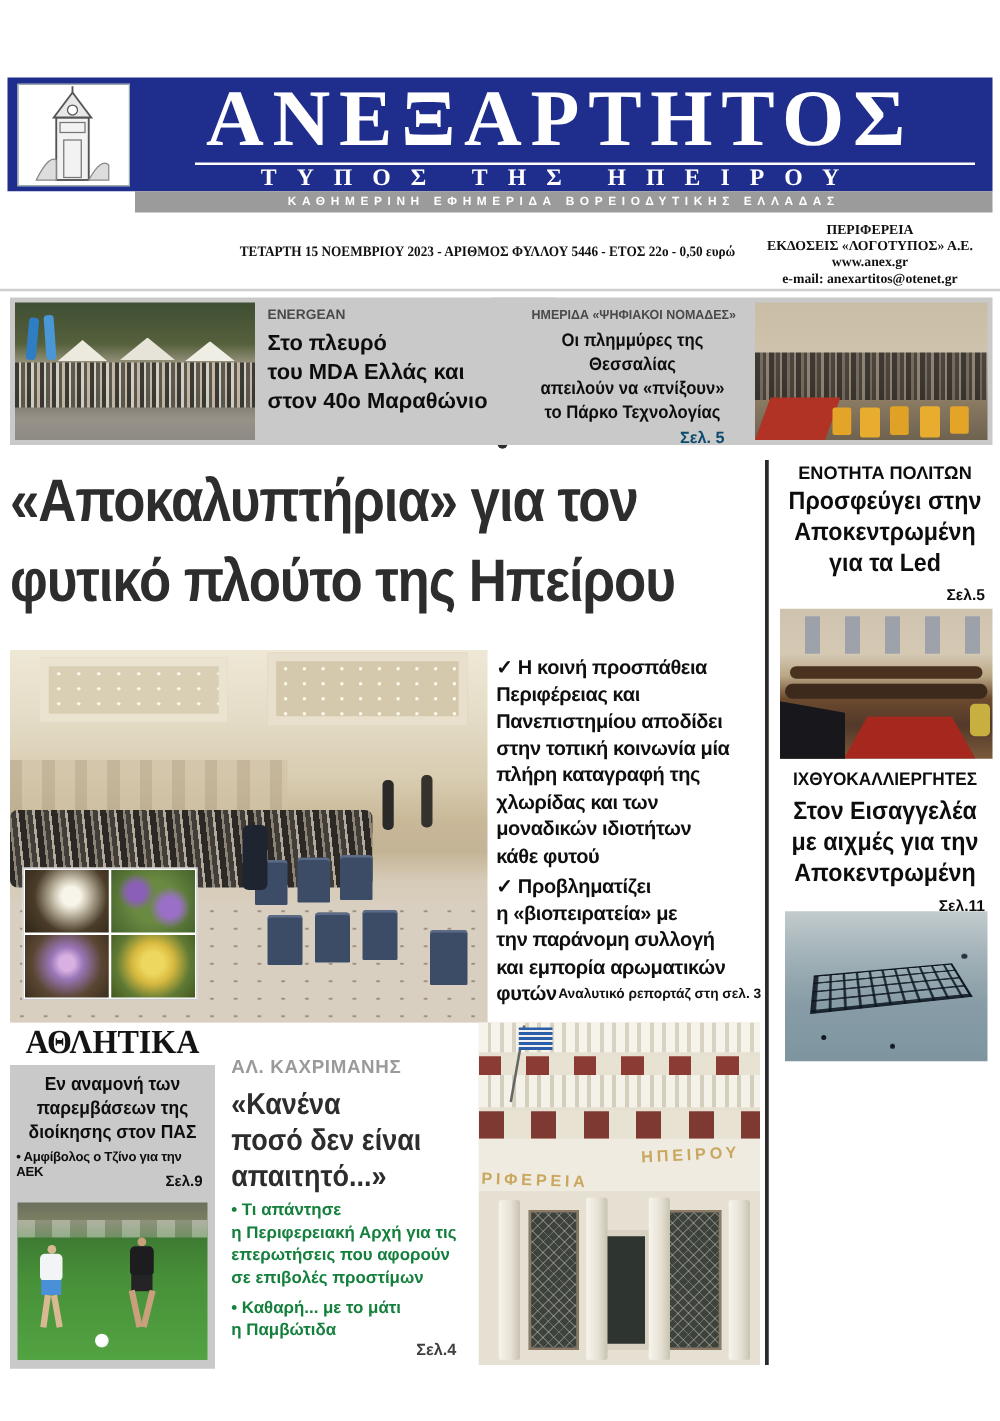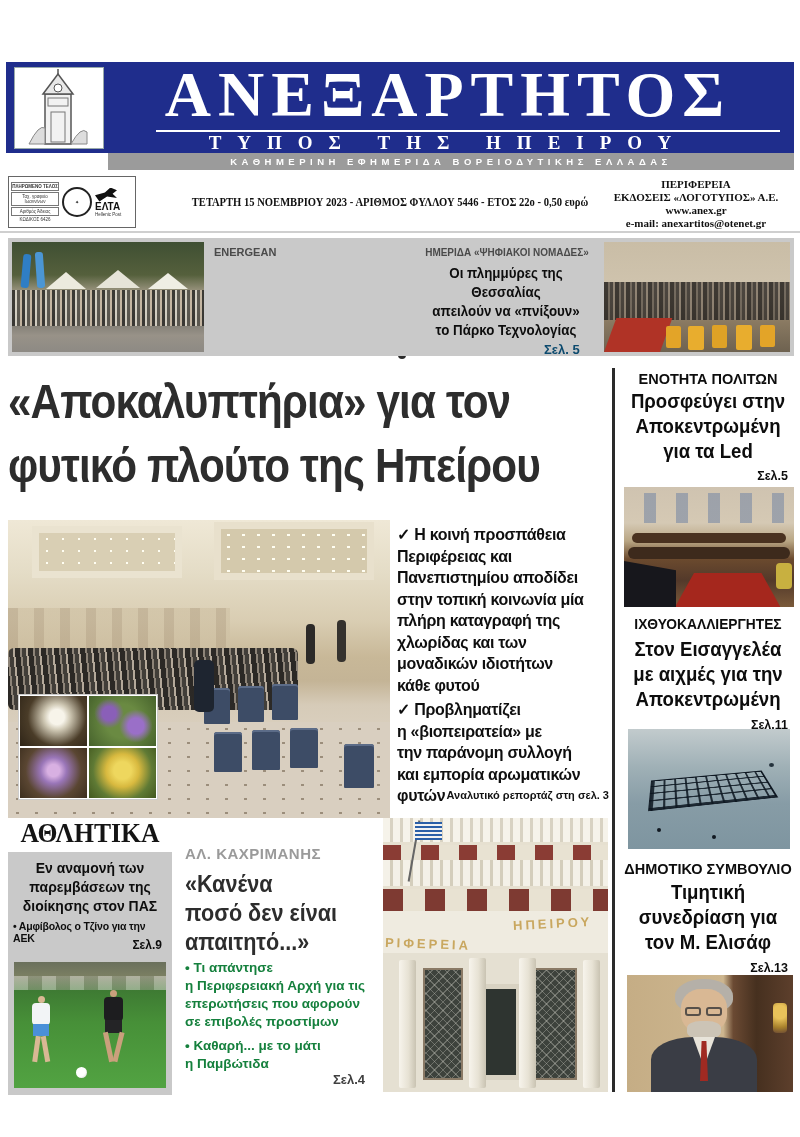--- a/index.html
+++ b/index.html
@@ -108,35 +108,20 @@
         <path d="M14 76 Q24 56 30 60 L30 76 Z" fill="#ddd" stroke="#888" stroke-width="1"></path>
         <path d="M56 76 Q66 58 72 64 L72 76 Z" fill="#ddd" stroke="#888" stroke-width="1"></path>
       </svg>
     </div>
     <div class="abs mast-title ser">ΑΝΕΞΑΡΤΗΤΟΣ</div>
     <div class="abs mast-rule"></div>
     <div class="abs mast-sub ser">ΤΥΠΟΣ ΤΗΣ ΗΠΕΙΡΟΥ</div>
   </div>
   <div class="abs tagline">ΚΑΘΗΜΕΡΙΝΗ ΕΦΗΜΕΡΙΔΑ ΒΟΡΕΙΟΔΥΤΙΚΗΣ ΕΛΛΑΔΑΣ</div>
 
-  <div class="abs postalbox">
-    <div class="pcells">
-      <div class="pcell b">ΠΛΗΡΩΜΕΝΟ ΤΕΛΟΣ</div>
-      <div class="pcell pre">Ταχ. γραφείο
-Ιωαννίνων</div>
-      <div class="pcell">Αριθμός Άδειας</div>
-      <div class="pcode">ΚΩΔΙΚΟΣ 6426</div>
-    </div>
-    <div class="eltacirc">✦</div>
-    <div>
-      <div class="bird"></div>
-      <div class="eltatxt">ΕΛΤΑ</div>
-      <div class="eltasub">Hellenic Post</div>
-    </div>
-  </div>
   <div class="abs dateline ser cnd" style="--sx:.92;--ox:center top;">ΤΕΤΑΡΤΗ 15 ΝΟΕΜΒΡΙΟΥ 2023  -  ΑΡΙΘΜΟΣ ΦΥΛΛΟΥ 5446 - ΕΤΟΣ 22ο - 0,50 ευρώ</div>
   <div class="abs ownbox ser">
     <div class="own1">ΠΕΡΙΦΕΡΕΙΑ</div>
     <div class="own1">ΕΚΔΟΣΕΙΣ «ΛΟΓΟΤΥΠΟΣ» Α.Ε.</div>
     <div class="own1">www.anex.gr</div>
     <div class="own1">e-mail: anexartitos@otenet.gr</div>
   </div>
   <div class="abs rule1"></div>
 
   <div class="abs tbox" style="left:8px;width:436px;">
@@ -144,20 +129,23 @@
          background:linear-gradient(180deg,#3f4f33 0%,#55603c 30%,#96917b 44%,#a8a295 56%,#77756d 70%,#989288 85%,#8d8a84 100%);">
       <div class="ph-el" style="left:10px;top:12px;width:8px;height:34px;background:#2f7ec4;transform:rotate(5deg);border-radius:3px;"></div>
       <div class="ph-el" style="left:24px;top:10px;width:8px;height:36px;background:#4b96d4;transform:rotate(-4deg);border-radius:3px;"></div>
       <div class="ph-el" style="left:34px;top:30px;width:40px;height:17px;background:#eceade;clip-path:polygon(50% 0,100% 100%,0 100%);"></div>
       <div class="ph-el" style="left:84px;top:28px;width:44px;height:18px;background:#e6e4d8;clip-path:polygon(50% 0,100% 100%,0 100%);"></div>
       <div class="ph-el" style="left:136px;top:31px;width:40px;height:16px;background:#efeee4;clip-path:polygon(50% 0,100% 100%,0 100%);"></div>
       <div class="ph-el" style="left:0;top:48px;width:100%;height:36px;opacity:.9;background:
            repeating-linear-gradient(90deg,#31302c 0 3px,#d8d4c8 3px 5px,#55524a 5px 8px,#c8b9a4 8px 10px);"></div>
     </div>
     <div class="abs tkick" style="left:206px;top:8px;">ENERGEAN</div>
+    <div class="abs ttitle pre" style="left:206px;top:25px;font-size:17.5px;line-height:23px;">Στο πλευρό
+του MDA Ελλάς και
+στον 40ο Μαραθώνιο</div>
     <div class="abs tpage" style="right:6px;bottom:8px;">Σελ. 7</div>
   </div>
 
   <div class="abs" style="left:398px;top:243px;width:8px;height:114px;">
     <div class="dot" style="top:0;"></div>
     <div class="dot" style="top:12px;"></div>
     <div class="dot" style="top:24px;"></div>
     <div class="dot" style="top:36px;"></div>
     <div class="dot" style="top:48px;"></div>
     <div class="dot" style="top:60px;"></div>
@@ -269,39 +257,20 @@
            transform:perspective(220px) rotateX(52deg) rotateZ(-9deg);
            background:repeating-linear-gradient(0deg,rgba(12,22,32,.85) 0 2px,transparent 2px 11px),
                       repeating-linear-gradient(90deg,rgba(12,22,32,.85) 0 2px,transparent 2px 11px);
            border:2px solid rgba(12,22,32,.9);"></div>
       <div class="ph-el" style="left:18%;bottom:14%;width:4px;height:4px;background:#101820;border-radius:50%;"></div>
       <div class="ph-el" style="left:52%;bottom:8%;width:4px;height:4px;background:#101820;border-radius:50%;"></div>
       <div class="ph-el" style="right:10%;top:28%;width:5px;height:4px;background:#24323c;border-radius:50%;"></div>
     </div>
   </div>
 
-  <div class="abs sb" style="top:861px;height:232px;">
-    <div class="sbkick">ΔΗΜΟΤΙΚΟ ΣΥΜΒΟΥΛΙΟ</div>
-    <div class="sbtitle pre cnd" style="--sx:.93;--ox:center top;margin-top:3px;">Τιμητική
-συνεδρίαση για
-τον Μ. Ελισάφ</div>
-    <div class="sbpage" style="top:100px;">Σελ.13</div>
-    <div class="photo" style="left:7px;top:114px;width:166px;height:117px;
-         background:linear-gradient(90deg,#c5ad85 0%,#cdb68f 58%,#6b4a33 64%,#46301f 78%,#5d3f2c 100%);">
-      <div class="ph-el" style="right:6px;top:28px;width:14px;height:30px;background:radial-gradient(circle at 50% 30%,#e8c25a 0 30%,#a8812c 70%,#6b4a33 100%);border-radius:4px;"></div>
-      <div class="ph-el" style="left:48px;top:4px;width:58px;height:34px;background:#b5b0a8;border-radius:50% 50% 40% 40%;"></div>
-      <div class="ph-el" style="left:54px;top:14px;width:46px;height:44px;background:#d9b894;border-radius:42%;"></div>
-      <div class="ph-el" style="left:58px;top:32px;width:16px;height:9px;border:2px solid #57504a;border-radius:3px;box-sizing:border-box;"></div>
-      <div class="ph-el" style="left:79px;top:32px;width:16px;height:9px;border:2px solid #57504a;border-radius:3px;box-sizing:border-box;"></div>
-      <div class="ph-el" style="left:60px;top:46px;width:34px;height:18px;background:#ccc4b6;border-radius:40%;"></div>
-      <div class="ph-el" style="left:24px;top:62px;width:106px;height:56px;background:#3a3d45;border-radius:40% 40% 0 0;"></div>
-      <div class="ph-el" style="left:66px;top:62px;width:22px;height:30px;background:#e8e4da;clip-path:polygon(0 0,100% 0,50% 100%);"></div>
-      <div class="ph-el" style="left:73px;top:66px;width:8px;height:40px;background:#a02a22;clip-path:polygon(20% 0,80% 0,100% 100%,0 100%);"></div>
-    </div>
-  </div>
 
   <div class="abs sports-title cnd" style="--sx:.95;--ox:center top;">ΑΘΛΗΤΙΚΑ</div>
   <div class="abs sports-panel">
     <div class="sports-head pre cnd" style="--sx:.93;--ox:center top;">Εν αναμονή των
 παρεμβάσεων της
 διοίκησης στον ΠΑΣ</div>
     <div class="sports-bul">• Αμφίβολος ο Τζίνο για την ΑΕΚ</div>
     <div class="sports-page">Σελ.9</div>
     <div class="photo" style="left:6px;top:110px;width:152px;height:126px;
          background:linear-gradient(180deg,#6a705c 0%,#7c8063 12%,#3e7a33 22%,#479038 48%,#52a342 100%);">

